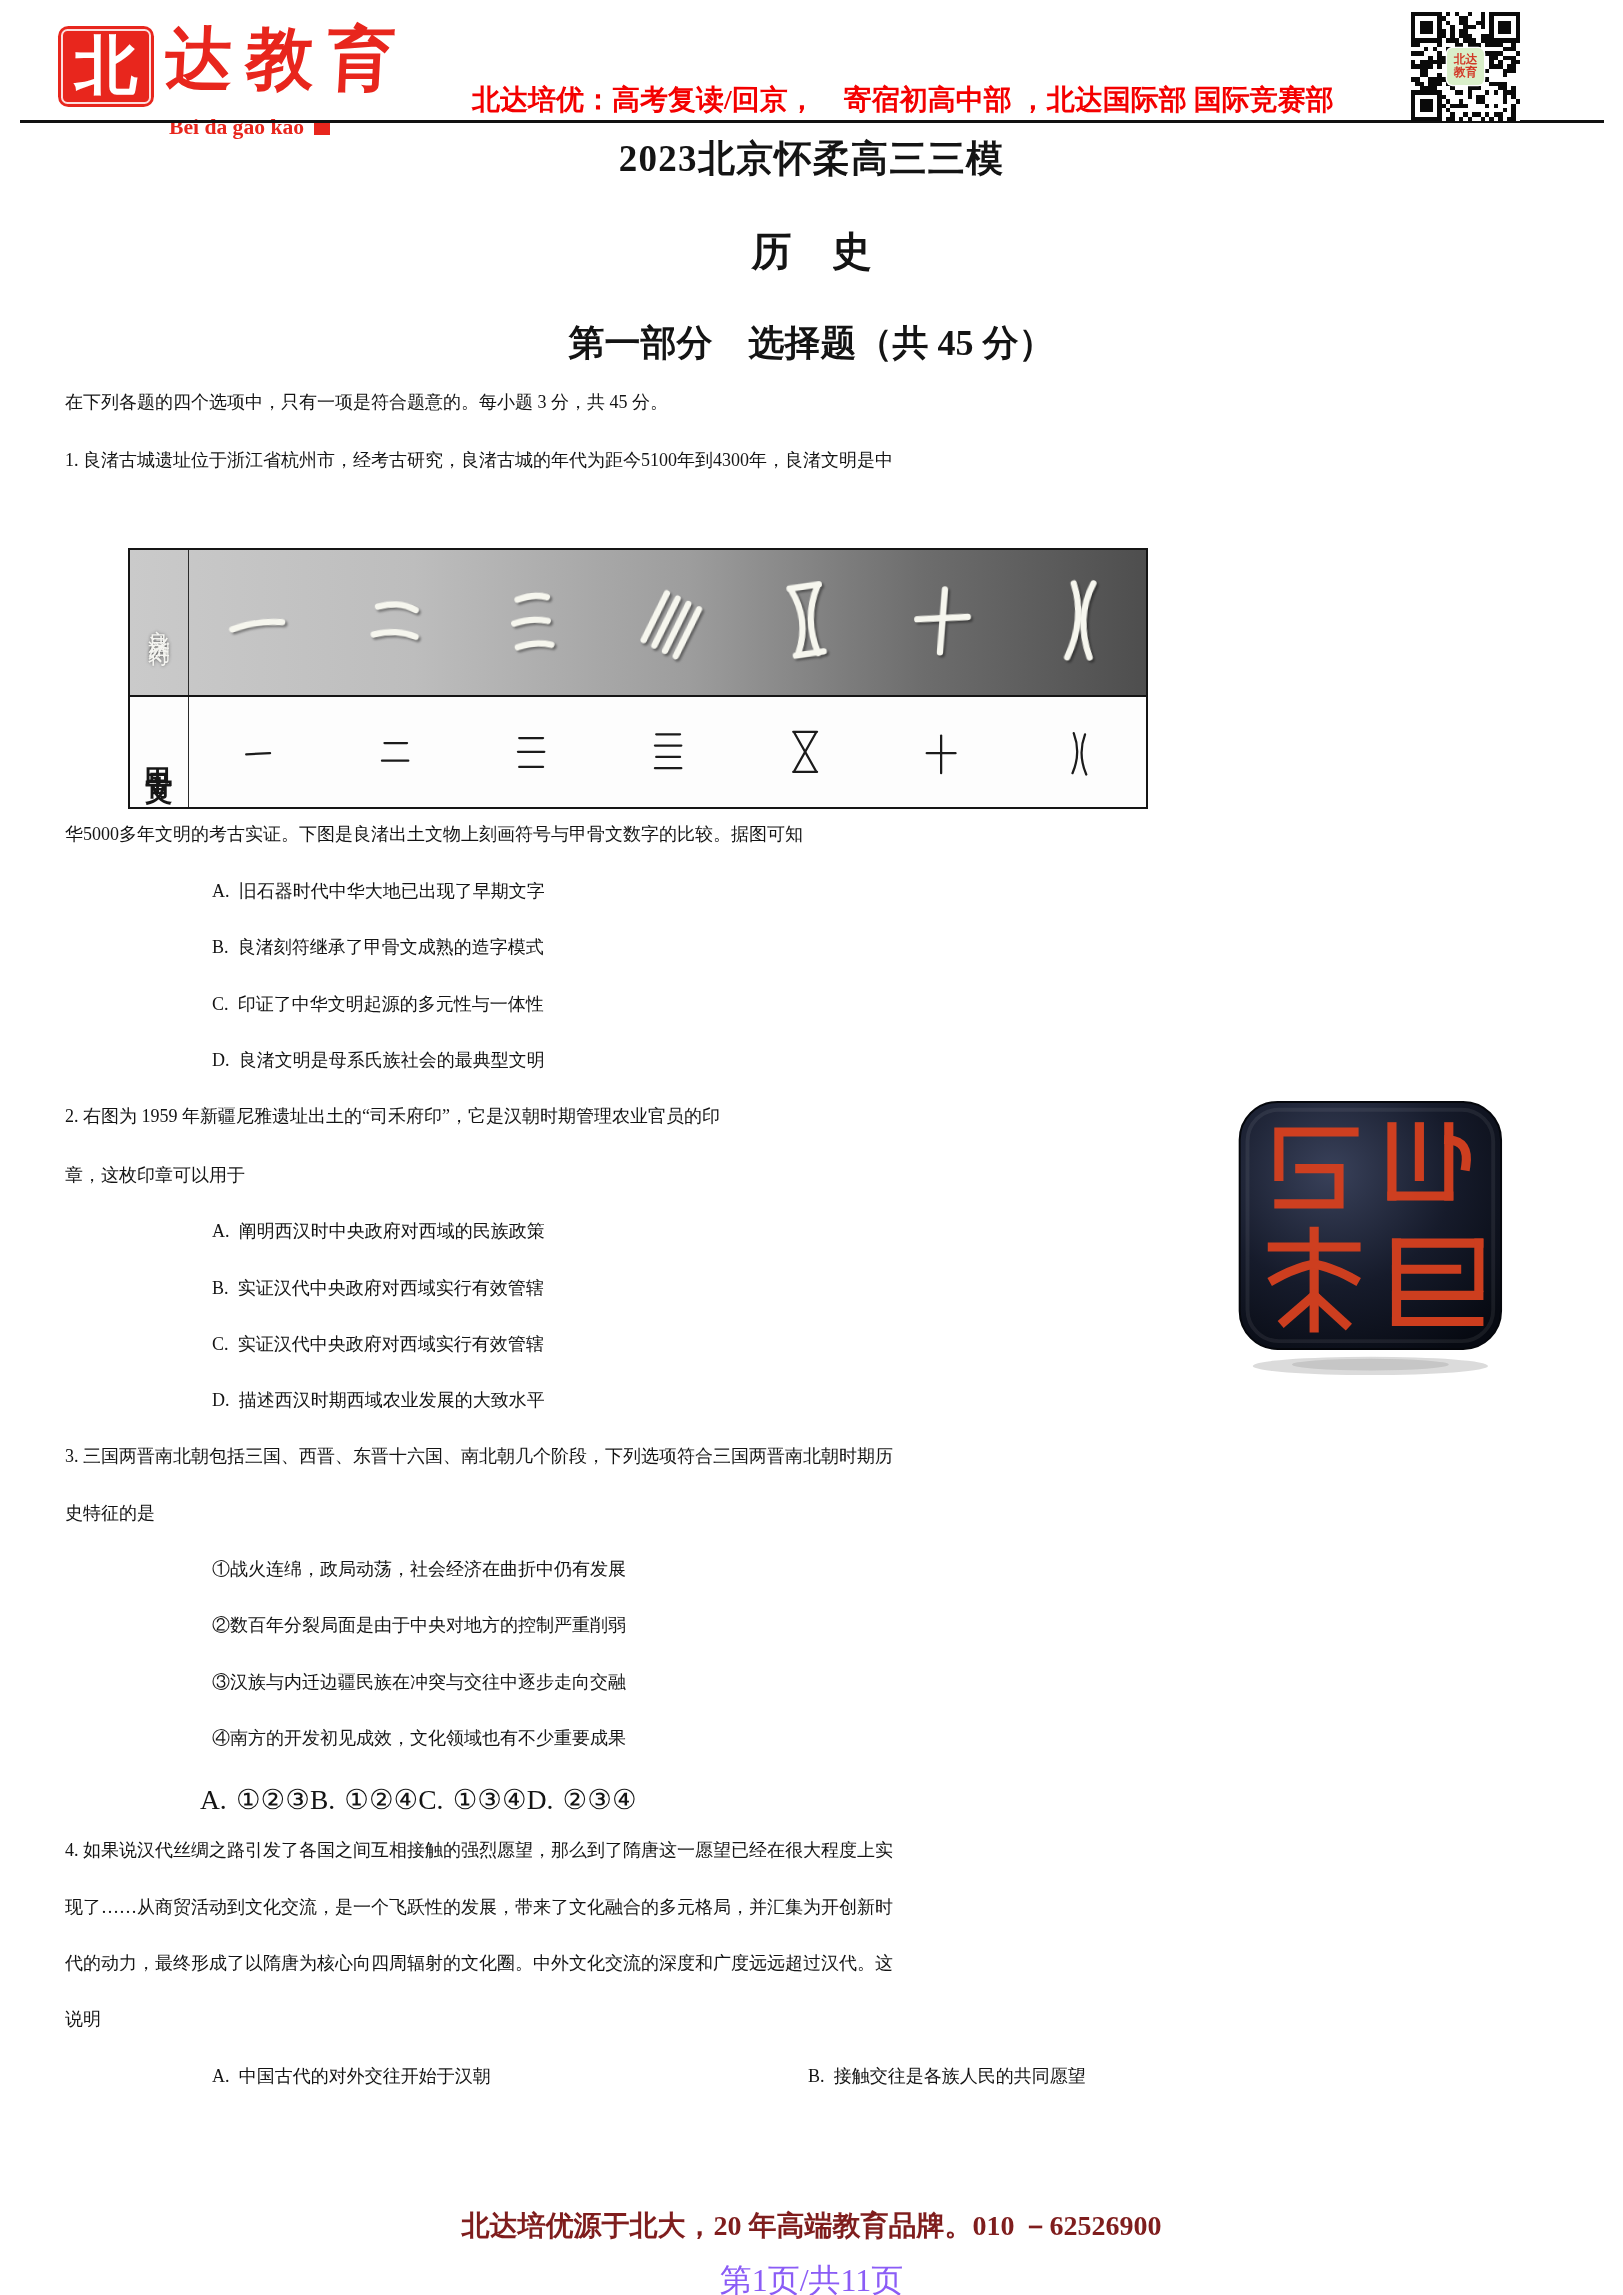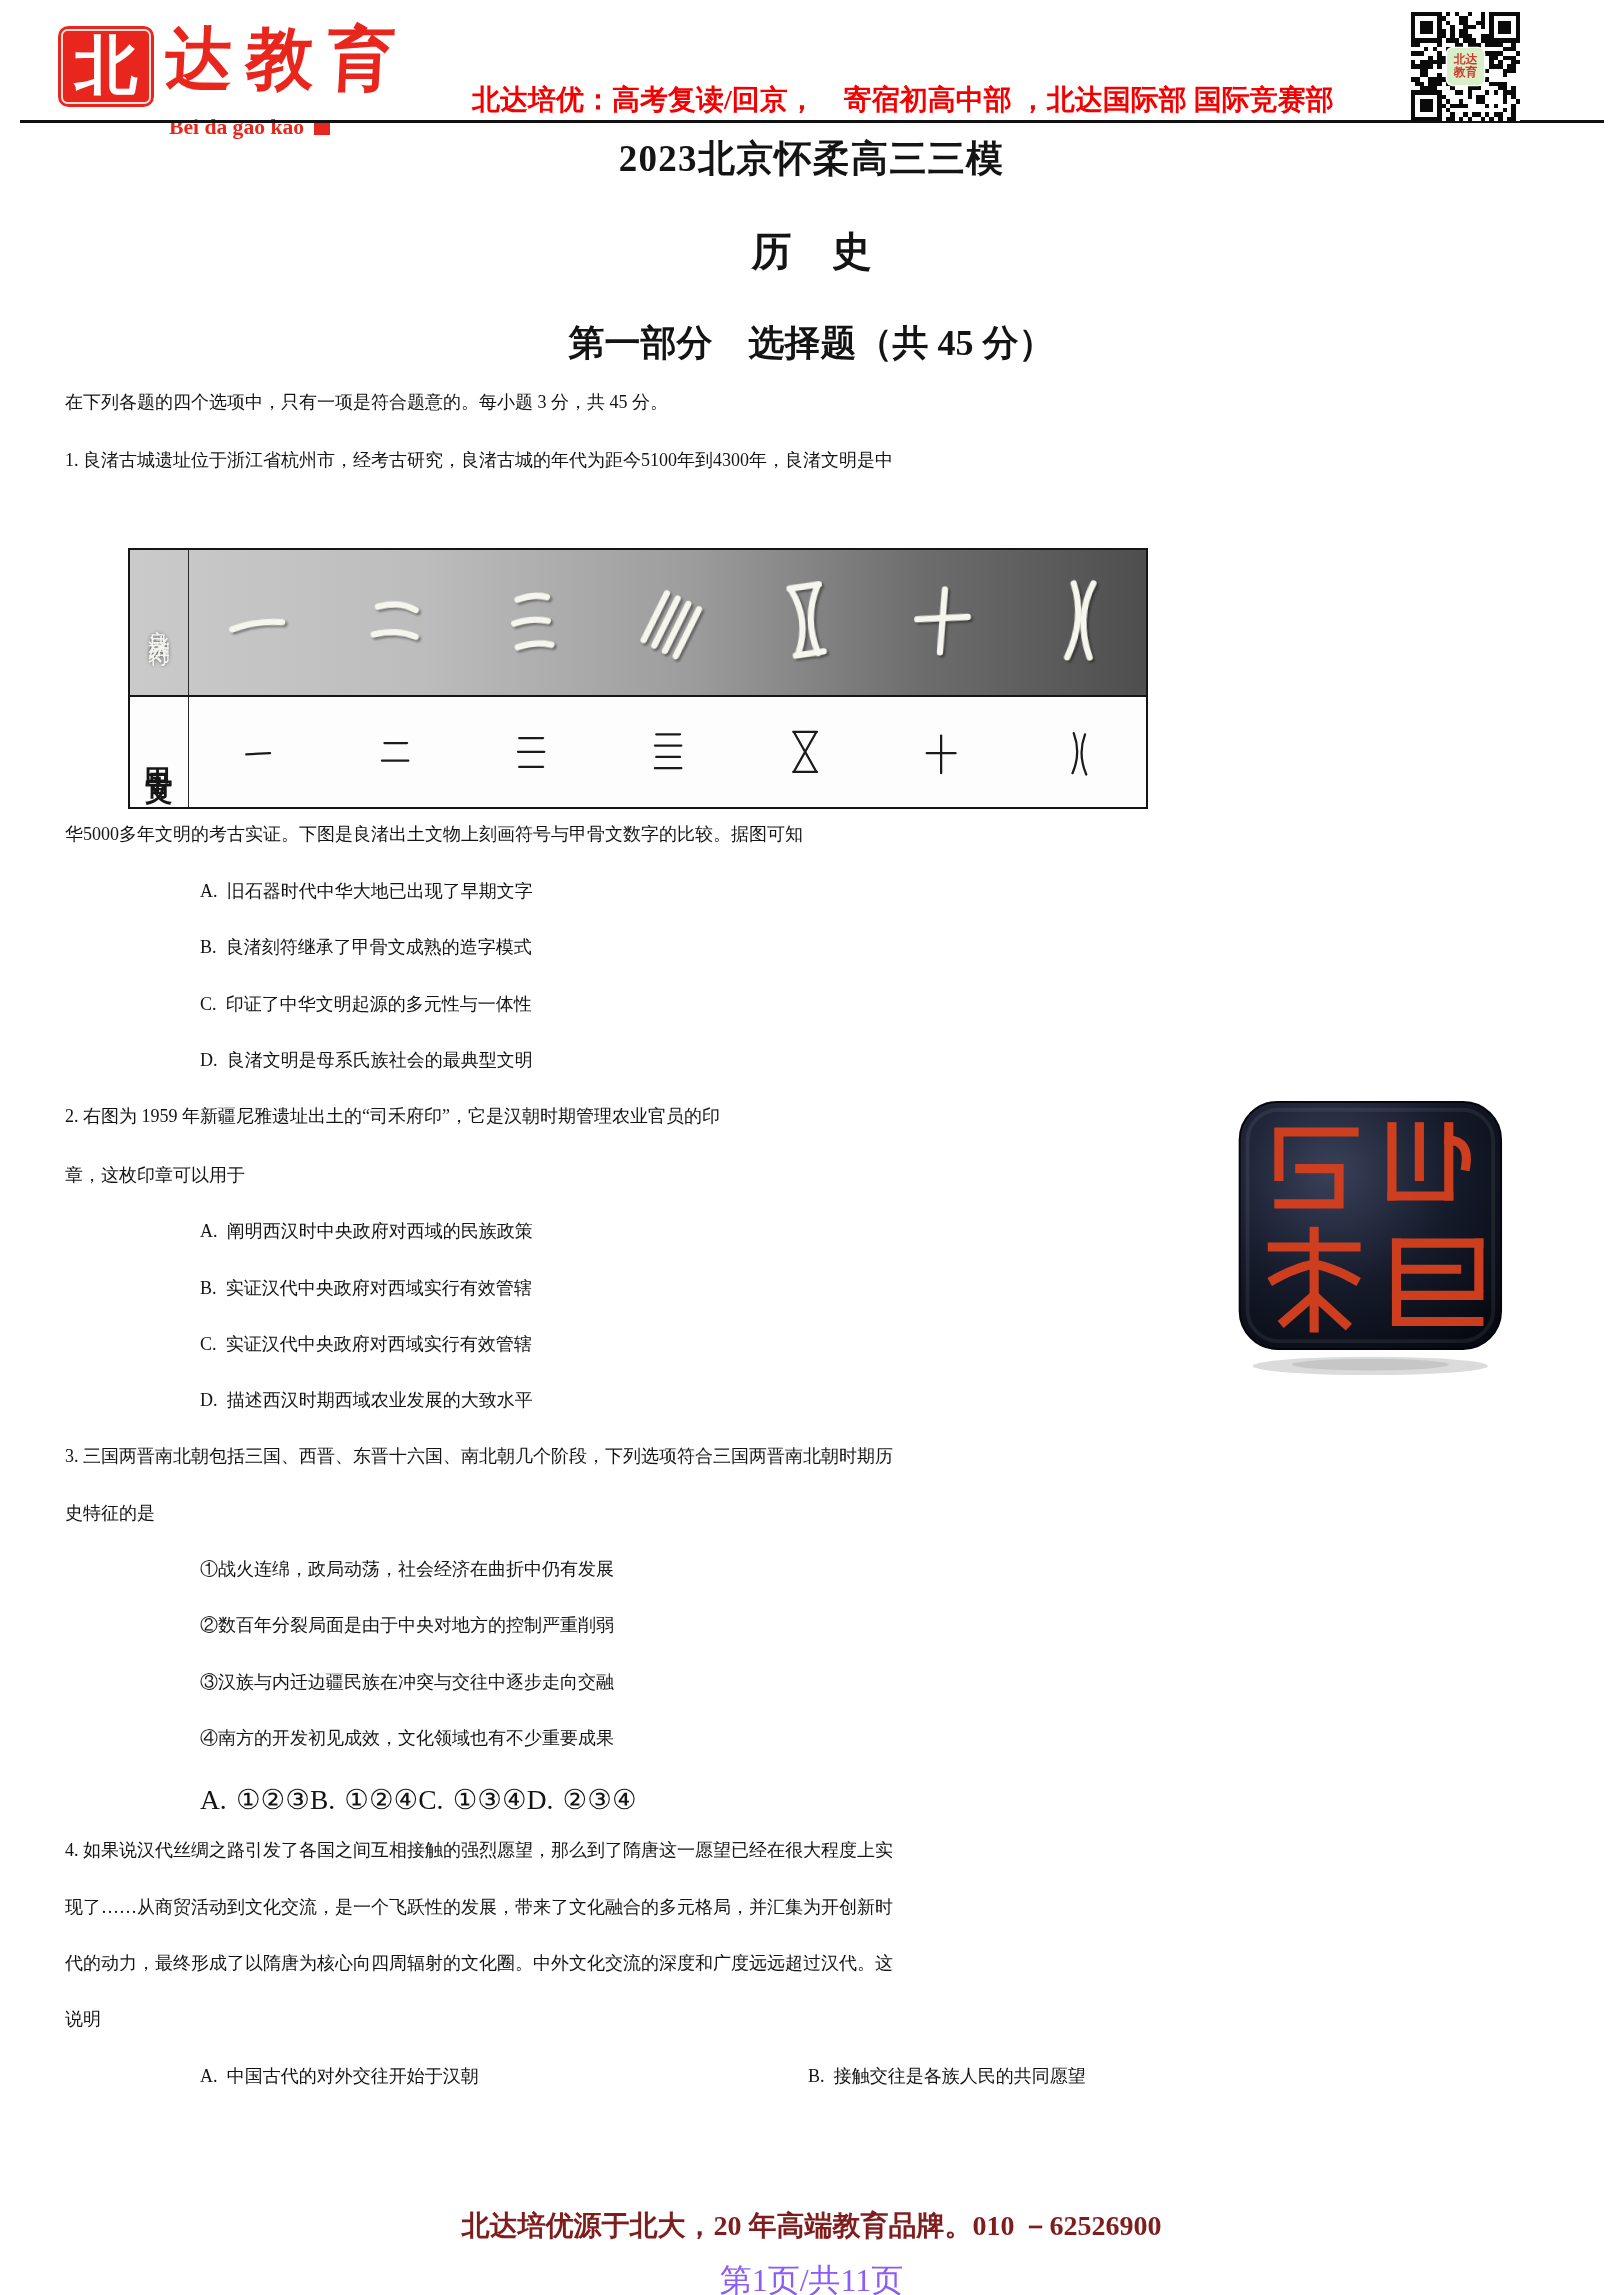--- a/index.html
+++ b/index.html
@@ -1,19 +1,19 @@
 <!DOCTYPE html>
 <html style="font-size:10.5px"><head>
 <meta charset="utf-8">
 <style>
   html,body{margin:0;padding:0;background:#9a9a9a;}
   #page{position:relative;width:1623px;height:2295px;background:#ffffff;overflow:hidden;
         font-family:"Liberation Serif","DejaVu Serif",serif;color:#141414;}
   .line{position:absolute;left:65px;font-size:18px;line-height:1.25;white-space:pre;}
-  .opt{left:200px;}
+  .opt{left:212px;}
   .opt-label{margin-right:9.2px;}
   .centered{left:0;width:100%;text-align:center;}
 
   
   .logo-seal{position:absolute;left:58px;top:26px;width:96px;height:81px;background:#e8261d;
              border-radius:10.5px;display:flex;align-items:center;justify-content:center;}
   .logo-seal:after{content:"";position:absolute;inset:3.3px;border:2px solid rgba(255,255,255,.85);border-radius:6.5px;}
   .logo-seal-char{color:#ffffff;font-size:63px;font-weight:bold;line-height:1;}
   .brand-text{position:absolute;left:165px;top:14.4px;font-size:68px;font-weight:bold;color:#e8261d;
               letter-spacing:13px;white-space:pre;transform:skewX(-3deg);}

